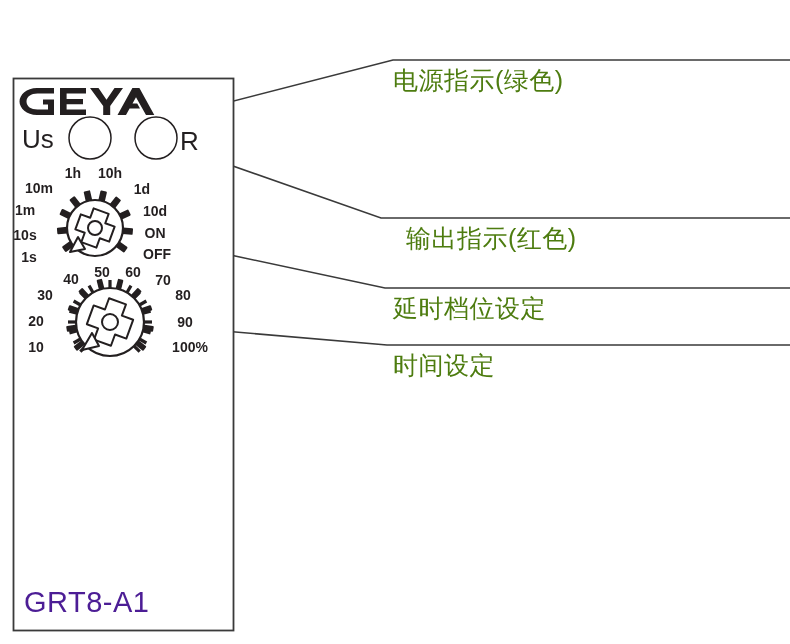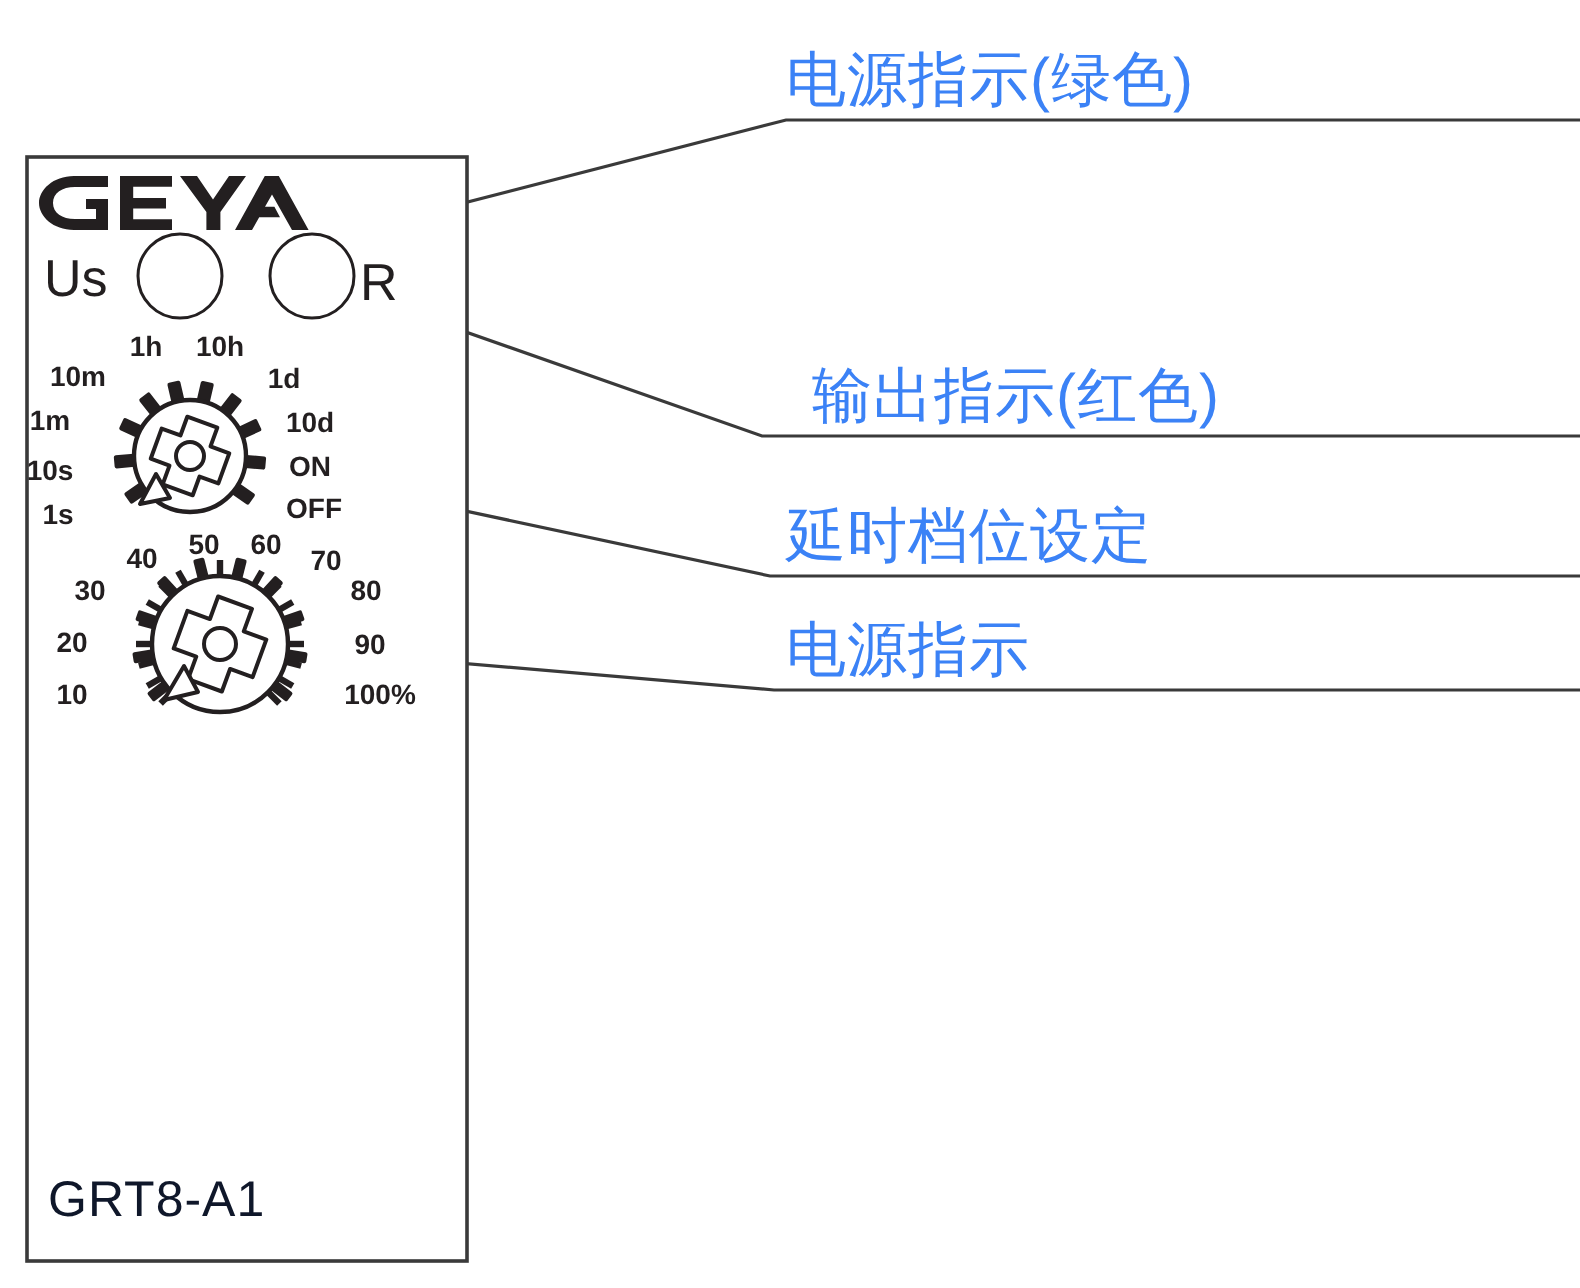--- a/index.html
+++ b/index.html
@@ -6,29 +6,30 @@
   body{
     width:790px;height:644px;position:relative;overflow:hidden;
     font-family:"Liberation Sans","DejaVu Sans",sans-serif;
     color:#1a1a1a;
   }
   #root{position:absolute;inset:0;}
   svg.layer{position:absolute;left:0;top:0;width:790px;height:644px;}
   .callout-text{
     position:absolute;
     font-family:"Liberation Sans","DejaVu Sans",sans-serif;
-    font-size:30px;
-    color:#3b82f6;
+    font-size:25px;
+    color:#4d7c0f;
     white-space:nowrap;
     letter-spacing:0.5px;
+    margin-top:44px;
   }
   .model-text{
     position:absolute;
-    font-size:25px;
-    color:#0f172a;
+    font-size:29px;
+    color:#4c1d95;
     letter-spacing:0.5px;
     white-space:nowrap;
   }
 </style>
 </head>
 <body>
 
 <div id="root">
 
   <svg class="layer" viewBox="0 0 790 644">
@@ -258,17 +259,17 @@
     </g>
 
   </svg>
 
   <div class="callout-text" style="left:393px;top:20px;">电源指示(绿色)</div>
 
   <div class="callout-text" style="left:406px;top:178px;">输出指示(红色)</div>
 
   <div class="callout-text" style="left:393px;top:248px;font-family:Liberation Mono, monospace;">延时档位设定</div>
 
-  <div class="callout-text" style="left:393px;top:305px;">电源指示</div>
+  <div class="callout-text" style="left:393px;top:305px;">时间设定</div>
 
   <div class="model-text" style="left:24px;top:586px;">GRT8-A1</div>
 
 </div>
 
 </body></html>

